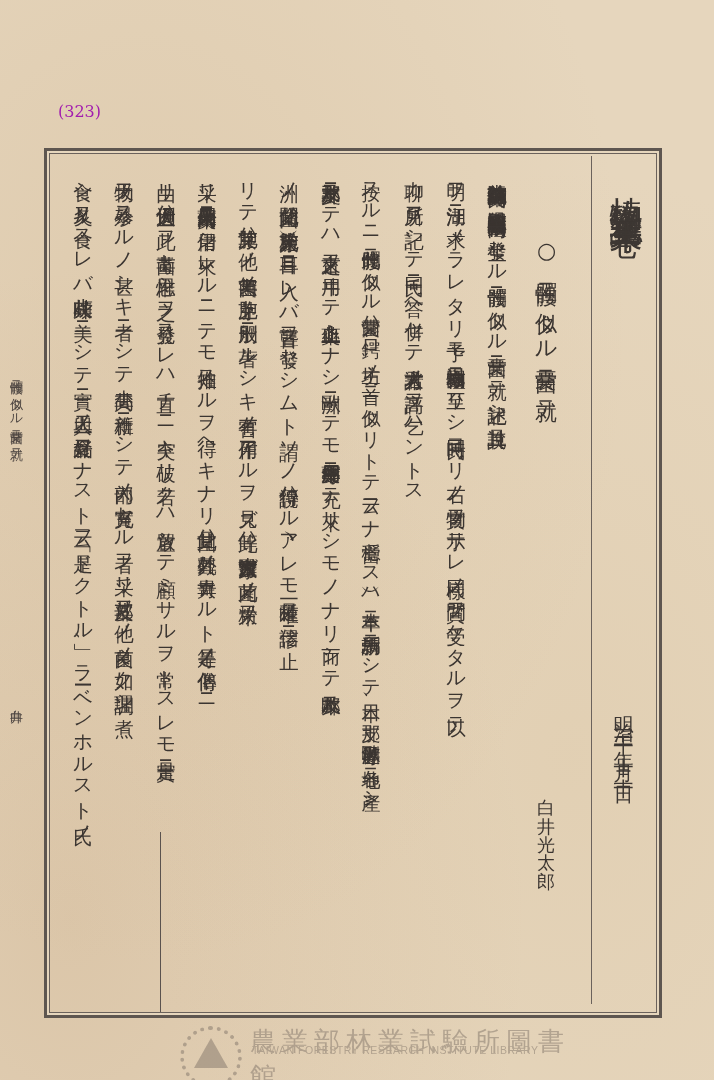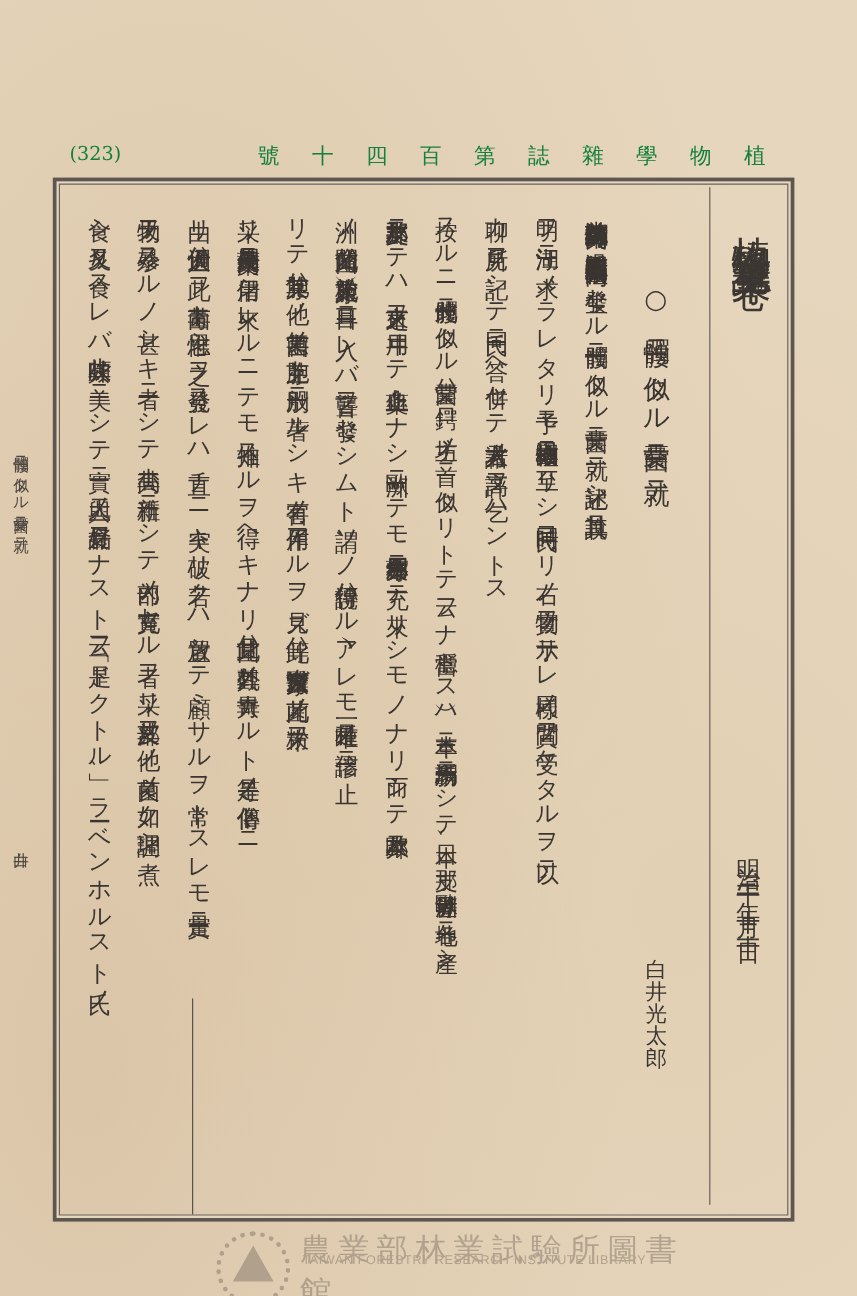--- a/index.html
+++ b/index.html
@@ -7,22 +7,22 @@
     width: 714px; height: 1080px; overflow: hidden; position: relative;
     background: #e6d6bd;
     background-image:
       radial-gradient(ellipse at 20% 30%, rgba(200,170,130,0.25), transparent 60%),
       radial-gradient(ellipse at 80% 70%, rgba(210,185,145,0.22), transparent 55%),
       radial-gradient(ellipse at 10% 85%, rgba(190,155,115,0.28), transparent 50%);
     font-family: "DejaVu Serif", "Liberation Serif", serif;
     color: #3a3430;
   }
   .header {
-    position: absolute; top: 118px; left: 58px; width: 560px; height: 24px;
-    font-size: 17px; color: #15803d;
+    position: absolute; top: 102px; left: 58px; width: 560px; height: 24px;
+    font-size: 17px; color: #a21caf;
   }
   .page-num { position: absolute; left: 0; top: 0; font-size: 16px; letter-spacing: 0px; }
   .running-title {
     position: absolute; left: 157px; top: 0; font-size: 18px;
     letter-spacing: 27px; white-space: nowrap;
   }
   .frame {
     position: absolute; left: 44px; top: 148px; width: 612px; height: 864px;
     border: 3px solid #5e5650;
     box-shadow: inset 0 0 0 2px #e6d6bd, inset 0 0 0 3px #6b625c;
@@ -68,21 +68,20 @@
   .stamp-en {
     position: absolute; left: 72px; top: 28px; font-size: 10.5px; letter-spacing: 0.5px;
     color: #8a7d70; font-family: "Liberation Sans", sans-serif;
   }
 </style>
 </head>
 <body>
 
 <div class="header">
   <span class="page-num">(323)</span>
-  <span class="running-title">號十四百第誌雜學物植</span>
 </div>
 
 <div class="frame"></div>
 <div class="title-divider"></div>
 
 <div class="vcol journal-title">
   <span>植物學雜誌第十二卷</span><span class="small">第百四十號</span>
 </div>
 <div class="vcol date">明治三十一年十月二十日</div>
 

